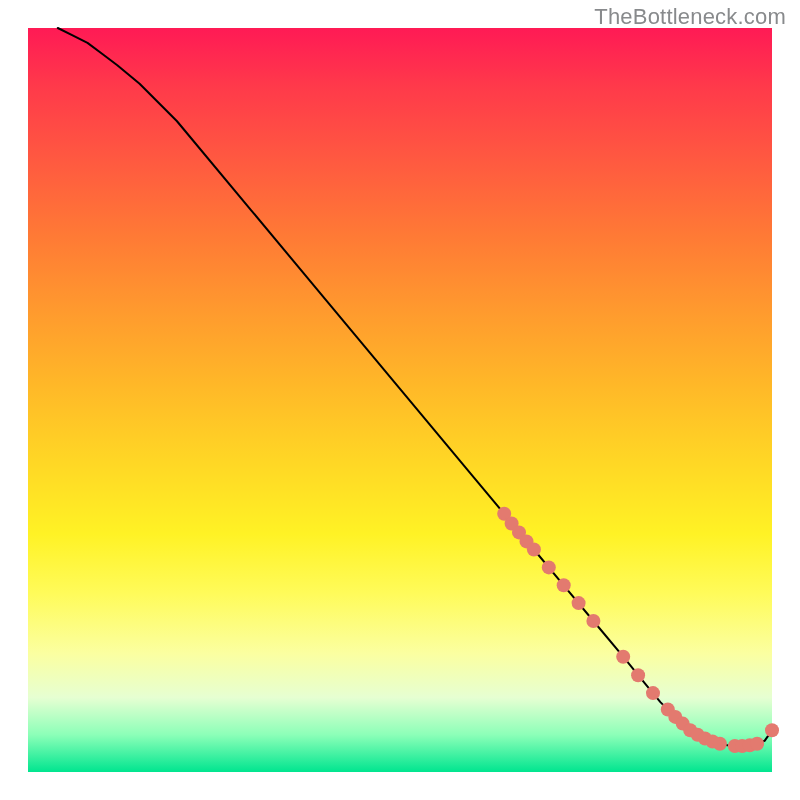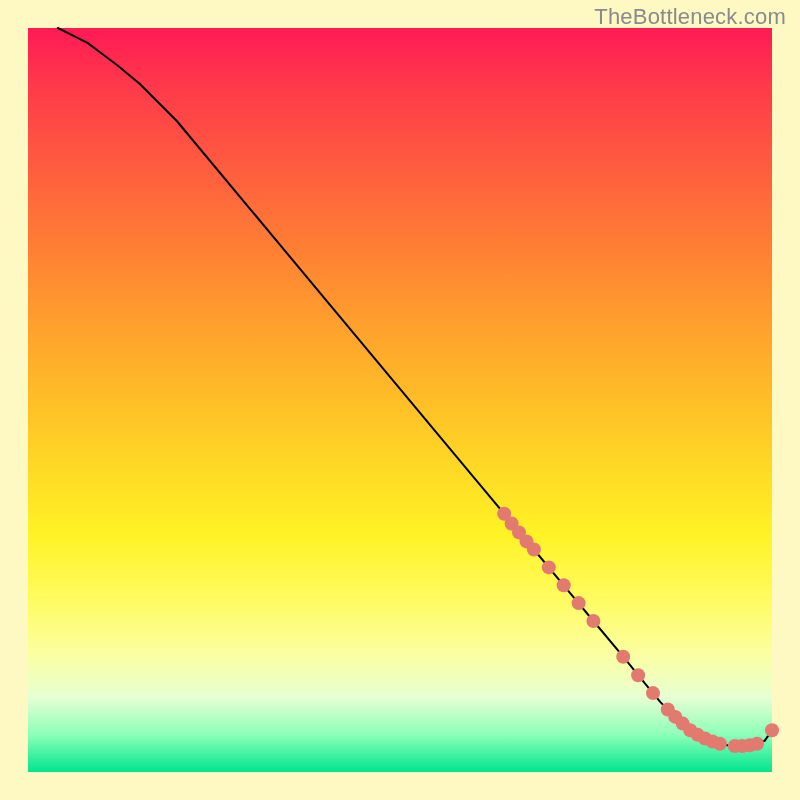--- a/index.html
+++ b/index.html
@@ -1,17 +1,17 @@
 <!DOCTYPE html>
 <html><head>
 <meta charset="utf-8">
 <style>
   * { margin: 0; padding: 0; box-sizing: border-box; }
   html, body { width: 800px; height: 800px; overflow: hidden; background: #000; }
-  .stage { position: relative; width: 800px; height: 800px; background: #fef9c3; }
+  .stage { position: relative; width: 800px; height: 800px; background: #ffffff; }
   .watermark {
     position: absolute;
     top: 4px;
     right: 14px;
     font-family: Arial, Helvetica, sans-serif;
     font-size: 22px;
     color: #888a8c;
     letter-spacing: 0.2px;
   }
   .plot {

